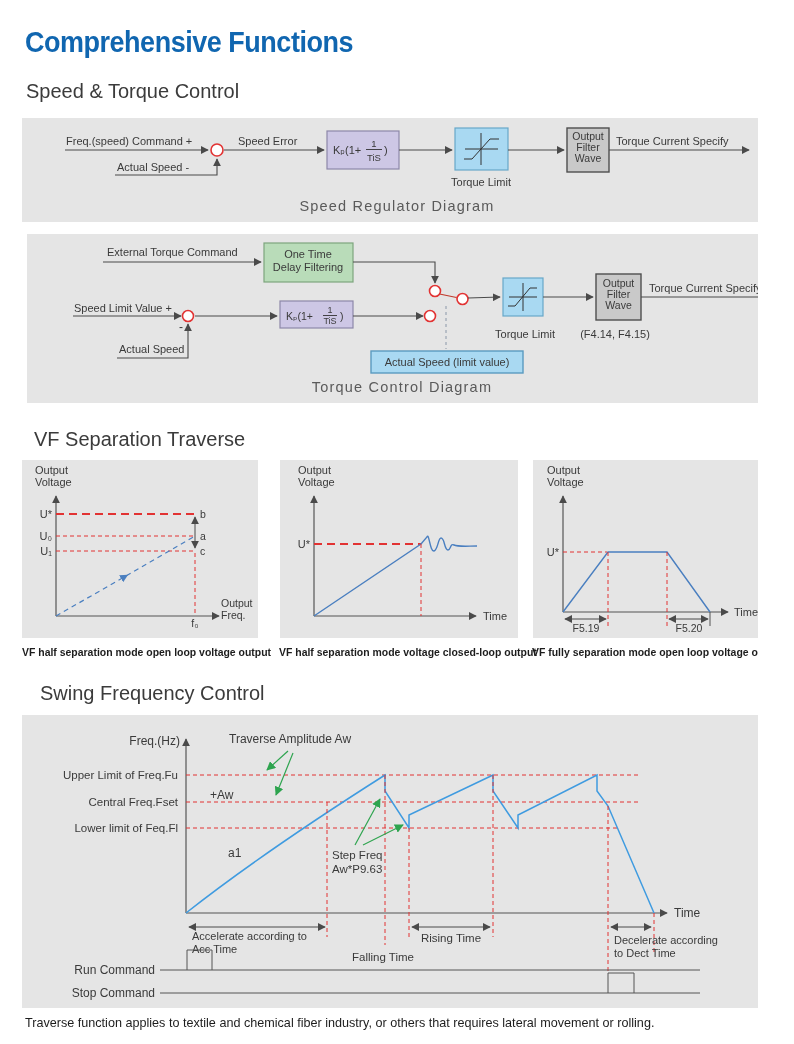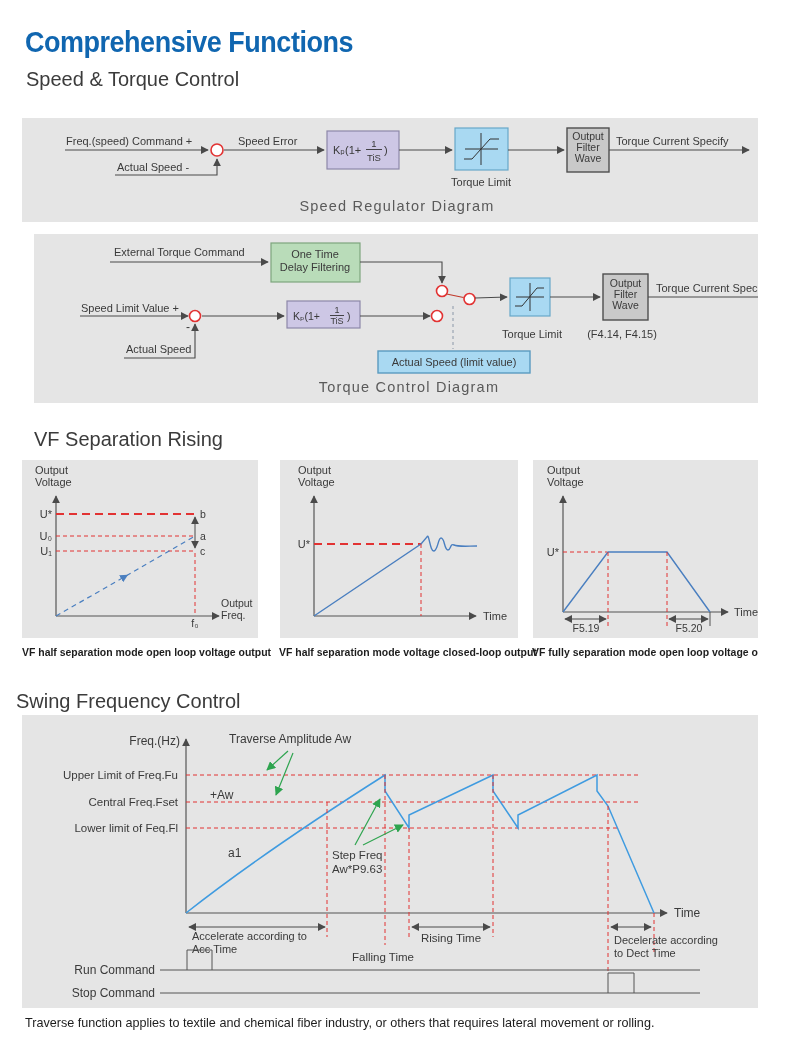--- a/index.html
+++ b/index.html
@@ -54,21 +54,21 @@
         <path d="M0 0L10 5L0 10z" fill="#2ea44f"></path>
       </marker>
       <marker id="m-blue" viewBox="0 0 10 10" refX="7" refY="5" markerWidth="8" markerHeight="8" orient="auto" markerUnits="userSpaceOnUse">
         <path d="M0 0L10 5L0 10z" fill="#4a7fc0"></path>
       </marker>
     </defs>
   </svg>
 
   <h1 class="title abs" style="left:25px;top:26px;">Comprehensive Functions</h1>
 
-  <h2 class="sect abs" style="left:26px;top:68px;">Speed &amp; Torque Control</h2>
+  <h2 class="sect abs" style="left:26px;top:80px;">Speed &amp; Torque Control</h2>
 
   <div class="panel" style="left:22px;top:118px;width:750px;height:104px;">
     <svg viewBox="0 0 750 104" width="750" height="104">
       <text x="44" y="27" class="t11">Freq.(speed) Command +</text>
       <line x1="43" y1="32" x2="186" y2="32" class="flow" marker-end="url(#m-dark)"></line>
       <circle cx="195" cy="32" r="6" class="junction"></circle>
       <text x="95" y="53" class="t11">Actual Speed -</text>
       <path d="M93 57 H195 V41" class="flow" marker-end="url(#m-dark)"></path>
       <text x="216" y="27" class="t11">Speed Error</text>
       <line x1="202" y1="32" x2="302" y2="32" class="flow" marker-end="url(#m-dark)"></line>
@@ -90,21 +90,21 @@
       <rect x="545" y="10" width="42" height="44" class="box-gray"></rect>
       <text x="566" y="22" text-anchor="middle" class="t10">Output</text>
       <text x="566" y="33" text-anchor="middle" class="t10">Filter</text>
       <text x="566" y="44" text-anchor="middle" class="t10">Wave</text>
       <line x1="587" y1="32" x2="727" y2="32" class="flow" marker-end="url(#m-dark)"></line>
       <text x="594" y="27" class="t11">Torque Current Specify</text>
       <text x="375" y="93" text-anchor="middle" class="caption">Speed Regulator Diagram</text>
     </svg>
   </div>
 
-  <div class="panel" style="left:34px;top:234px;width:750px;height:169px;">
+  <div class="panel" style="left:27px;top:234px;width:750px;height:169px;">
     <svg viewBox="0 0 750 169" width="750" height="169">
       <text x="80" y="22" class="t11">External Torque Command</text>
       <line x1="76" y1="28" x2="234" y2="28" class="flow" marker-end="url(#m-dark)"></line>
       <rect x="237" y="9" width="89" height="39" class="box-green"></rect>
       <text x="281" y="24" text-anchor="middle" class="t11">One Time</text>
       <text x="281" y="37" text-anchor="middle" class="t11">Delay Filtering</text>
       <path d="M326 28 H408 V49" class="flow" marker-end="url(#m-dark)"></path>
       <circle cx="408" cy="57" r="5.5" class="junction"></circle>
       <line x1="412.5" y1="60" x2="429.5" y2="63.5" class="blade"></line>
       <circle cx="435.5" cy="65" r="5.5" class="junction"></circle>
@@ -139,21 +139,21 @@
       <text x="588" y="104" text-anchor="middle" class="t11">(F4.14, F4.15)</text>
       <line x1="614" y1="63" x2="741" y2="63" class="flow" marker-end="url(#m-dark)"></line>
       <text x="622" y="58" class="t11">Torque Current Specify</text>
       <line x1="419" y1="72" x2="419" y2="115" class="dash-gray"></line>
       <rect x="344" y="117" width="152" height="22" class="box-blue2"></rect>
       <text x="420" y="132" text-anchor="middle" class="t11">Actual Speed  (limit value)</text>
       <text x="375" y="158" text-anchor="middle" class="caption">Torque Control Diagram</text>
     </svg>
   </div>
 
-  <h2 class="sect abs" style="left:34px;top:428px;">VF Separation Rising</h2>
+  <h2 class="sect abs" style="left:34px;top:428px;">VF Separation Traverse</h2>
 
   <div class="panel" style="left:22px;top:460px;width:236px;height:178px;">
     <svg viewBox="0 0 236 178" width="236" height="178">
       <text x="13" y="14" class="t11">Output</text>
       <text x="13" y="26" class="t11">Voltage</text>
       <path d="M34 156 L34 36" class="axis" marker-end="url(#m-dark)"></path>
       <path d="M34 156 L197 156" class="axis" marker-end="url(#m-dark)"></path>
       <text x="199" y="147" class="t10">Output</text>
       <text x="199" y="159" class="t10">Freq.</text>
       <line x1="34" y1="54" x2="173" y2="54" class="dash-red-bold"></line>
@@ -203,21 +203,21 @@
       <line x1="136" y1="159" x2="175" y2="159" class="darrow" marker-start="url(#m-dark)" marker-end="url(#m-dark)"></line>
       <text x="53" y="172" text-anchor="middle" class="t10">F5.19</text>
       <text x="156" y="172" text-anchor="middle" class="t10">F5.20</text>
     </svg>
   </div>
 
   <div class="vfcap" style="left:22px;top:646px;">VF half separation mode open loop voltage output</div>
   <div class="vfcap" style="left:279px;top:646px;">VF half separation mode voltage closed-loop output</div>
   <div class="vfcap" style="left:532px;top:646px;">VF fully separation mode open loop voltage output</div>
 
-  <h2 class="sect abs" style="left:16px;top:682px;margin-top:8px;">Swing Frequency Control</h2>
+  <h2 class="sect abs" style="left:40px;top:682px;">Swing Frequency Control</h2>
 
   <div class="panel" style="left:22px;top:715px;width:750px;height:293px;">
     <svg viewBox="0 0 750 293" width="750" height="293">
       <text x="158" y="30" text-anchor="end" class="t12">Freq.(Hz)</text>
       <path d="M164 198 L164 24" class="axis" marker-end="url(#m-dark)"></path>
       <path d="M164 198 L645 198" class="axis" marker-end="url(#m-dark)"></path>
       <text x="652" y="202" class="t12">Time</text>
 
       <line x1="164" y1="60" x2="618" y2="60" class="dash-red"></line>
       <line x1="164" y1="87" x2="618" y2="87" class="dash-red"></line>

